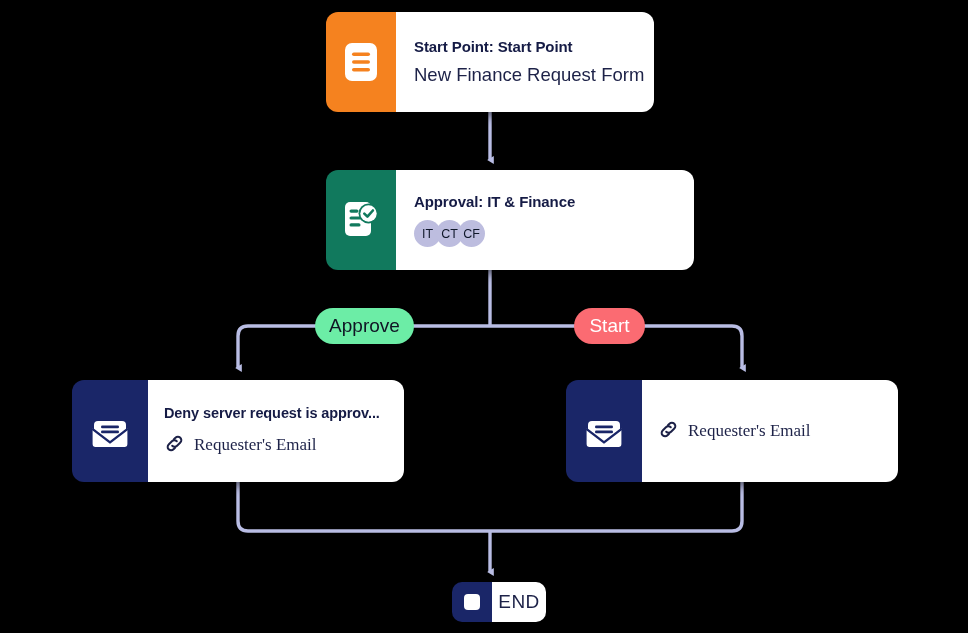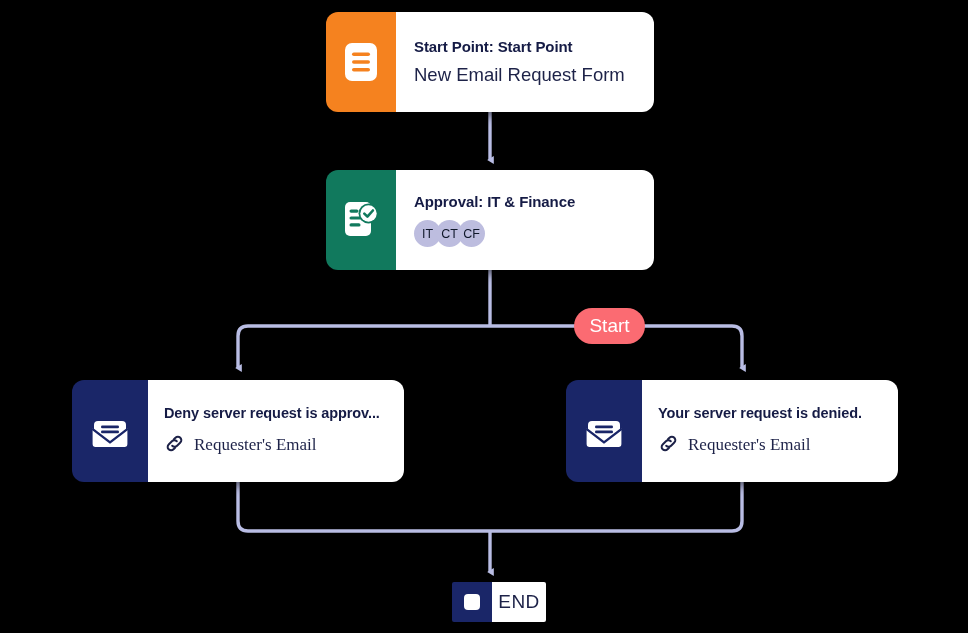--- a/index.html
+++ b/index.html
@@ -76,21 +76,21 @@
     padding: 0 0 0 18px;
     gap: 9px;
   }
   #node-start .node-title { font-size: 15px; }
   #node-start .node-sub { font-size: 18.5px; }
 
   
   #node-approval {
     left: 326px;
     top: 170px;
-    width: 328px;
+    width: 368px;
     height: 100px;
   }
   #node-approval .node-icon {
     width: 70px;
     background: #11795d;
   }
   #node-approval .node-body {
     padding: 0 0 0 18px;
     gap: 10px;
   }
@@ -143,21 +143,21 @@
     color: #1d2248;
     white-space: nowrap;
   }
 
   
   #node-end {
     left: 452px;
     top: 582px;
     width: 94px;
     height: 40px;
-    border-radius: 2px;
+    border-radius: 10px;
   }
   #node-end .node-icon {
     width: 40px;
     background: #1a2668;
   }
   #node-end .node-body {
     padding: 0;
     align-items: center;
   }
   #node-end .end-label {
@@ -226,21 +226,21 @@
     <div class="node-icon">
       <svg width="34" height="40" viewBox="0 0 34 40" xmlns="http://www.w3.org/2000/svg">
         <rect x="1" y="1" width="32" height="38" rx="7" fill="#ffffff"></rect>
         <rect x="8" y="10.5" width="18" height="3.6" rx="1.8" fill="#f5821f"></rect>
         <rect x="8" y="18.2" width="18" height="3.6" rx="1.8" fill="#f5821f"></rect>
         <rect x="8" y="25.9" width="18" height="3.6" rx="1.8" fill="#f5821f"></rect>
       </svg>
     </div>
     <div class="node-body">
       <div class="node-title">Start Point: Start Point</div>
-      <div class="node-sub">New Email Request Form</div>
+      <div class="node-sub">New Finance Request Form</div>
     </div>
   </div>
 
   <div class="node" id="node-approval">
     <div class="node-icon">
       <svg width="38" height="40" viewBox="0 0 38 40" xmlns="http://www.w3.org/2000/svg">
         <path d="M3 7 a5 5 0 0 1 5-5 h16 a5 5 0 0 1 5 5 v24 a5 5 0 0 1 -5 5 h-16 a5 5 0 0 1 -5 -5 z" fill="#ffffff"></path>
         <rect x="7.5" y="9.5" width="9" height="3.2" rx="1.6" fill="#11795d"></rect>
         <rect x="7.5" y="16.4" width="13" height="3.2" rx="1.6" fill="#11795d"></rect>
         <rect x="7.5" y="23.3" width="11" height="3.2" rx="1.6" fill="#11795d"></rect>
@@ -252,20 +252,21 @@
     <div class="node-body">
       <div class="node-title">Approval: IT &amp; Finance</div>
       <div class="avatar-stack">
         <div class="avatar">IT</div>
         <div class="avatar">CT</div>
         <div class="avatar">CF</div>
       </div>
     </div>
   </div>
 
+  <div class="pill" id="pill-approve">Approve</div>
   <div class="pill" id="pill-deny">Start</div>
 
   <div class="node node-email" id="node-email-approved">
     <div class="node-icon">
       <svg width="44" height="36" viewBox="0 0 44 36" xmlns="http://www.w3.org/2000/svg">
         <path d="M6 12 a4 4 0 0 1 4-4 h24 a4 4 0 0 1 4 4 v12 a5 5 0 0 1 -5 5 h-22 a5 5 0 0 1 -5 -5 z" fill="#ffffff"></path>
         <rect x="13" y="12.6" width="18" height="2.6" rx="1.3" fill="#1a2668"></rect>
         <rect x="13" y="17.6" width="18" height="2.6" rx="1.3" fill="#1a2668"></rect>
         <path d="M4.6 15.5 L22 29 L39.4 15.5 L39.4 31 a3 3 0 0 1 -3 3 h-28.8 a3 3 0 0 1 -3 -3 z" fill="#ffffff"></path>
         <path d="M5 16.4 L22 29.4 L39 16.4" fill="none" stroke="#1a2668" stroke-width="2.4" stroke-linejoin="round" stroke-linecap="round"></path>
@@ -289,21 +290,20 @@
     <div class="node-icon">
       <svg width="44" height="36" viewBox="0 0 44 36" xmlns="http://www.w3.org/2000/svg">
         <path d="M6 12 a4 4 0 0 1 4-4 h24 a4 4 0 0 1 4 4 v12 a5 5 0 0 1 -5 5 h-22 a5 5 0 0 1 -5 -5 z" fill="#ffffff"></path>
         <rect x="13" y="12.6" width="18" height="2.6" rx="1.3" fill="#1a2668"></rect>
         <rect x="13" y="17.6" width="18" height="2.6" rx="1.3" fill="#1a2668"></rect>
         <path d="M4.6 15.5 L22 29 L39.4 15.5 L39.4 31 a3 3 0 0 1 -3 3 h-28.8 a3 3 0 0 1 -3 -3 z" fill="#ffffff"></path>
         <path d="M5 16.4 L22 29.4 L39 16.4" fill="none" stroke="#1a2668" stroke-width="2.4" stroke-linejoin="round" stroke-linecap="round"></path>
       </svg>
     </div>
     <div class="node-body">
-      <div class="node-title">Your server request is denied.</div>
       <div class="link-row">
         <span>
           <svg width="21" height="21" viewBox="0 0 22 22" xmlns="http://www.w3.org/2000/svg">
             <path d="M8.6 13.4 a3.6 3.6 0 0 0 5.1 0 l3.4 -3.4 a3.6 3.6 0 0 0 -5.1 -5.1 l-1.6 1.6" fill="none" stroke="#1d2248" stroke-width="2.1" stroke-linecap="round"></path>
             <path d="M13.4 8.6 a3.6 3.6 0 0 0 -5.1 0 l-3.4 3.4 a3.6 3.6 0 0 0 5.1 5.1 l1.6 -1.6" fill="none" stroke="#1d2248" stroke-width="2.1" stroke-linecap="round"></path>
           </svg>
         </span>
         <span class="link-label">Requester's Email</span>
       </div>
     </div>

